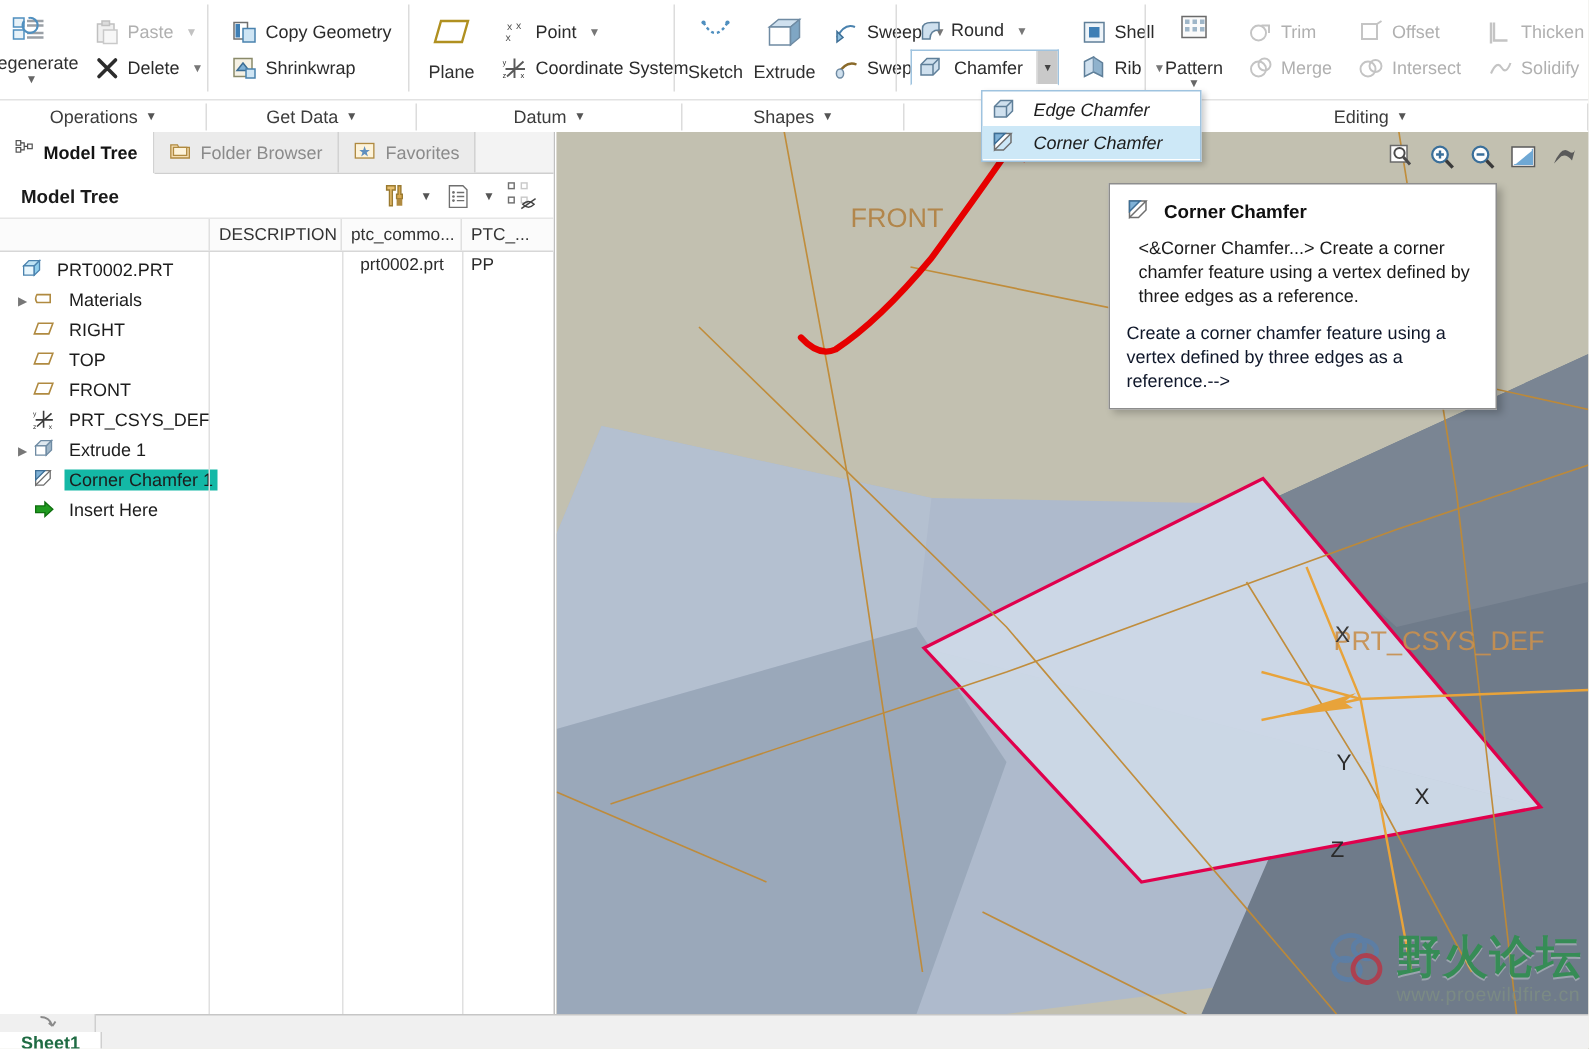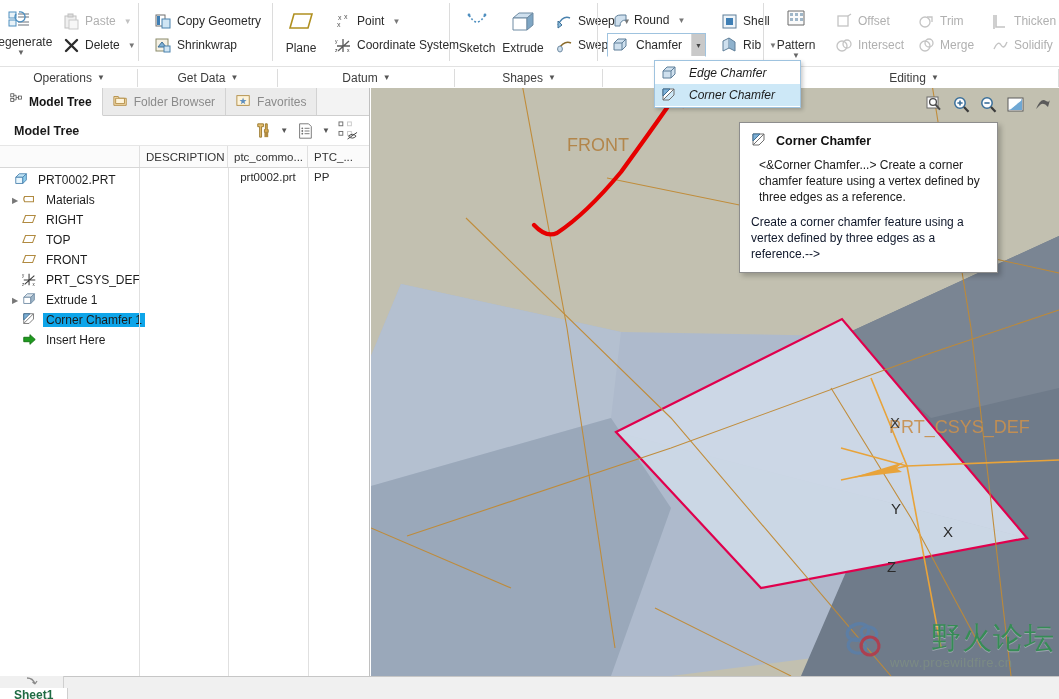--- a/index.html
+++ b/index.html
@@ -223,21 +223,21 @@
     font-size: 12px; color: #1c1c1c;
     white-space: nowrap;
   }
   .tnode .exp {
     width: 14px; flex: 0 0 14px;
     display: flex; align-items: center; justify-content: center;
     font-size: 8px; color: #777;
   }
   .tnode .nic { margin-right: 6px; }
   .tnode .nlbl { padding: 0 3px; }
-  .tnode.sel .nlbl { background: #0ea5e9; }
+  .tnode.sel .nlbl { background: #14b8a6; }
 
   
   .viewport {
     position: absolute; left: 371px; top: 88px;
     width: 688px; height: 588px;
     overflow: hidden;
     background: #c2c0b0;
   }
   .vp-toolbar {
     position: absolute; right: 6px; top: 7px;
@@ -249,25 +249,24 @@
   .redstroke { position: absolute; left: 0; top: 0; z-index: 25; pointer-events: none; }
 
   .watermark {
     position: absolute; right: 4px; bottom: 6px;
     z-index: 26;
     display: flex; flex-direction: column; align-items: flex-start;
     opacity: .88;
   }
   .wm-row { display: flex; align-items: center; gap: 4px; }
   .wm-cn {
-    font-size: 30px; font-weight: normal; color: #2f8f4f;
+    font-size: 30px; font-weight: bold; color: #2f8f4f;
     letter-spacing: 1px;
     font-family: "DejaVu Sans", sans-serif;
     text-shadow: 0 1px 0 rgba(255,255,255,.35);
-    margin-left: 41px;
   }
   .wm-url {
     font-size: 13px; color: #7d8d84;
     margin-left: 46px; margin-top: -4px;
     letter-spacing: .4px;
   }
 
   
   .bottombar {
     position: absolute; left: 0; top: 676px;
@@ -517,58 +516,58 @@
                   <rect x="13" y="10" width="3" height="3"></rect>
                   <rect x="18" y="10" width="3" height="3"></rect>
               </g>
             </svg>
           </div>
           <div class="bigbtn" style="padding:0">
             <span>Pattern</span>
             <span class="caret">▼</span>
           </div>
         </div>
+        <div class="stackcol" style="margin-left:4px">
+          <div class="smallbtn disabled">
+            <span class="ic">
+              <svg viewBox="0 0 17 17">
+                <circle cx="7" cy="9" r="5" fill="none" stroke="#c4c4c4" stroke-width="1.3"></circle>
+                <path d="M9 4 L14 4 L14 9" fill="none" stroke="#c4c4c4" stroke-width="1.3"></path>
+              </svg>
+            </span>
+            <span>Trim</span>
+          </div>
+          <div class="smallbtn disabled">
+            <span class="ic">
+              <svg viewBox="0 0 17 17">
+                <circle cx="7" cy="9" r="5" fill="none" stroke="#c4c4c4" stroke-width="1.3"></circle>
+                <circle cx="11" cy="6" r="4" fill="none" stroke="#c4c4c4" stroke-width="1.3"></circle>
+              </svg>
+            </span>
+            <span>Merge</span>
+          </div>
+        </div>
         <div class="stackcol" style="margin-left:8px">
           <div class="smallbtn disabled">
             <span class="ic">
               <svg viewBox="0 0 17 17">
                 <rect x="2" y="3" width="10" height="10" fill="none" stroke="#c4c4c4" stroke-width="1.3"></rect>
                 <path d="M12 3 L15 1" stroke="#c4c4c4" stroke-width="1.3"></path>
               </svg>
             </span>
             <span>Offset</span>
           </div>
           <div class="smallbtn disabled">
             <span class="ic">
               <svg viewBox="0 0 17 17">
                 <circle cx="6" cy="9" r="5" fill="none" stroke="#c4c4c4" stroke-width="1.3"></circle>
                 <circle cx="11" cy="7" r="4" fill="none" stroke="#c4c4c4" stroke-width="1.3"></circle>
               </svg>
             </span>
             <span>Intersect</span>
-          </div>
-        </div>
-        <div class="stackcol" style="margin-left:4px">
-          <div class="smallbtn disabled">
-            <span class="ic">
-              <svg viewBox="0 0 17 17">
-                <circle cx="7" cy="9" r="5" fill="none" stroke="#c4c4c4" stroke-width="1.3"></circle>
-                <path d="M9 4 L14 4 L14 9" fill="none" stroke="#c4c4c4" stroke-width="1.3"></path>
-              </svg>
-            </span>
-            <span>Trim</span>
-          </div>
-          <div class="smallbtn disabled">
-            <span class="ic">
-              <svg viewBox="0 0 17 17">
-                <circle cx="7" cy="9" r="5" fill="none" stroke="#c4c4c4" stroke-width="1.3"></circle>
-                <circle cx="11" cy="6" r="4" fill="none" stroke="#c4c4c4" stroke-width="1.3"></circle>
-              </svg>
-            </span>
-            <span>Merge</span>
           </div>
         </div>
         <div class="stackcol" style="margin-left:8px">
           <div class="smallbtn disabled">
             <span class="ic">
               <svg viewBox="0 0 17 17">
                 <path d="M4 2 L4 14 L13 14" fill="none" stroke="#c4c4c4" stroke-width="1.6"></path>
                 <path d="M2 2 L2 16" stroke="#c4c4c4" stroke-width="1.6"></path>
               </svg>
             </span>

